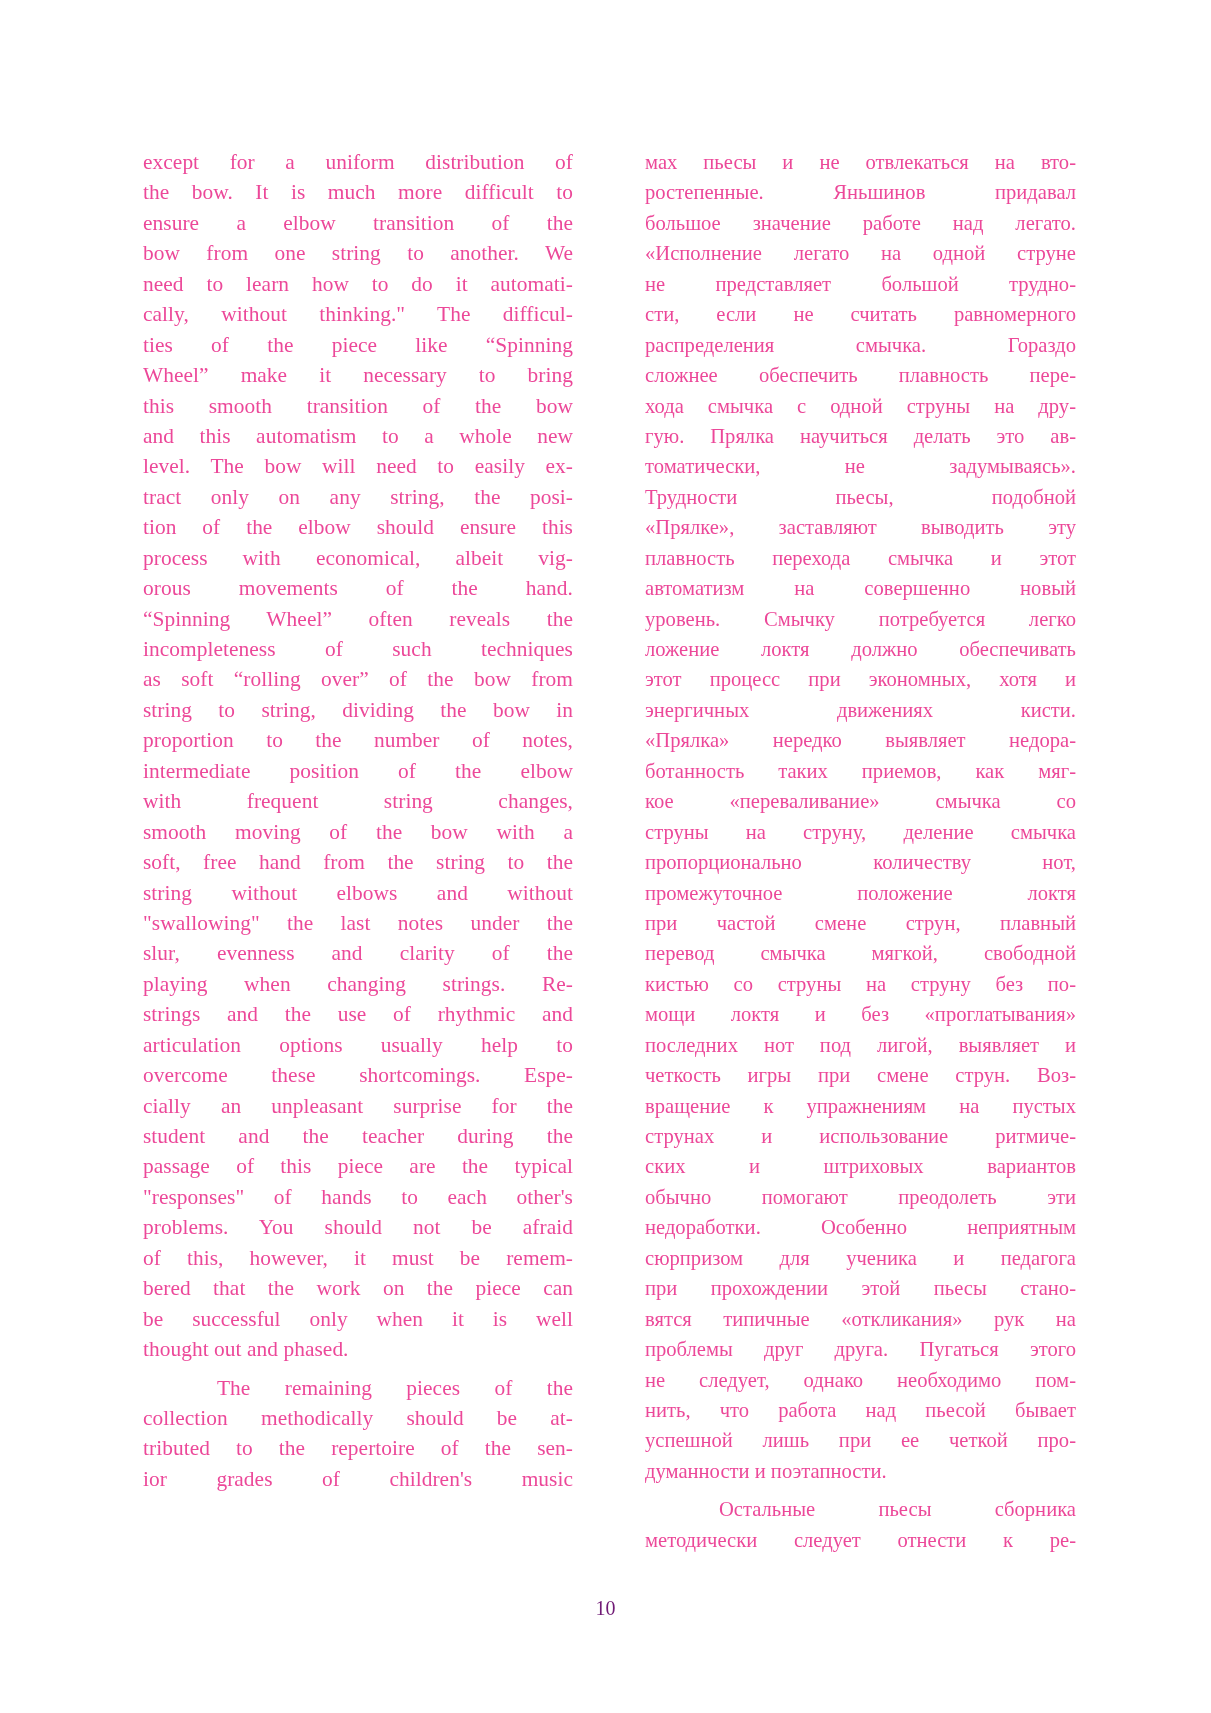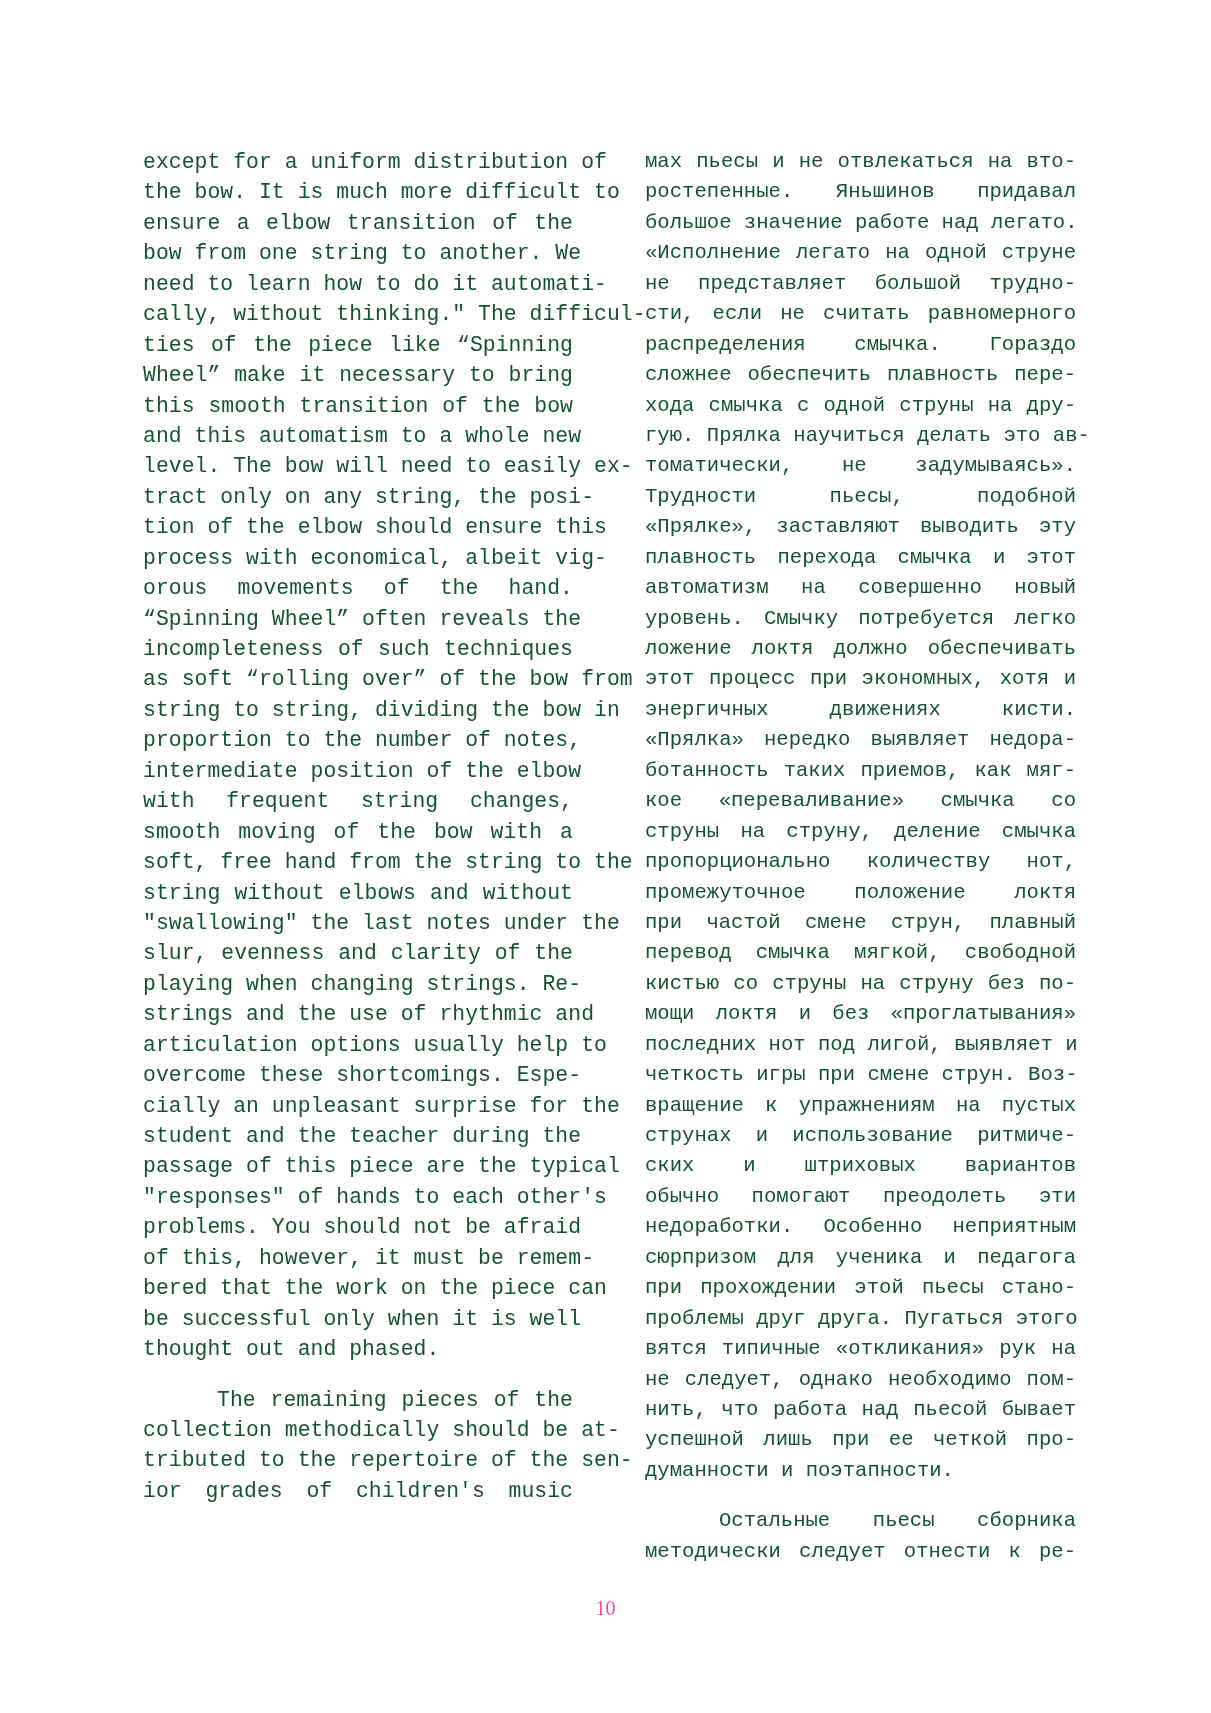--- a/index.html
+++ b/index.html
@@ -1,48 +1,48 @@
 <!DOCTYPE html>
 <html><head>
 <meta charset="utf-8">
 <style>
   html, body { margin: 0; padding: 0; background: #ffffff; }
   body { width: 1211px; height: 1713px; position: relative; overflow: hidden; }
   .page { position: absolute; left: 0; top: 0; width: 1211px; height: 1713px; background: #ffffff; }
   .column {
     position: absolute;
     top: 147px;
-    font-family: Liberation Mono, monospace;
+    font-family: Liberation Serif, serif;
     font-size: 21.2px;
-    color: #14532d;
+    color: #ec4899;
   }
   .col-left { left: 143px; width: 430px; }
   .col-right { left: 645px; width: 431px; }
   .para { margin: 0; }
-  .para + .para { margin-top: 20px; }
+  .para + .para { margin-top: 8px; }
   .line {
     height: 30.45px;
     line-height: 30.45px;
     white-space: nowrap;
     text-align: justify;
     text-align-last: justify;
     overflow: visible;
   }
   .line.last { text-align-last: left; }
   .line.indent { text-indent: 74px; }
   .col-left .line { font-size: 21.4px; letter-spacing: 0.05px; }
   .col-right .line { font-size: 20.6px; }
   .page-number {
     position: absolute;
     left: 0; width: 1211px;
     top: 1597px;
     text-align: center;
     font-family: "Liberation Serif", "DejaVu Serif", serif;
     font-size: 20px;
-    color: #ec4899;
+    color: #701a75;
   }
 </style>
 </head>
 <body>
 
 <div class="page">
   <div class="column col-left" id="col-left">
       <div class="para">
         <div class="line">except for a uniform distribution of</div>
         <div class="line">the bow. It is much more difficult to</div>
@@ -125,22 +125,22 @@
         <div class="line">мощи локтя и без «проглатывания»</div>
         <div class="line">последних нот под лигой, выявляет и</div>
         <div class="line">четкость игры при смене струн. Воз-</div>
         <div class="line">вращение к упражнениям на пустых</div>
         <div class="line">струнах и использование ритмиче-</div>
         <div class="line">ских и штриховых вариантов</div>
         <div class="line">обычно помогают преодолеть эти</div>
         <div class="line">недоработки. Особенно неприятным</div>
         <div class="line">сюрпризом для ученика и педагога</div>
         <div class="line">при прохождении этой пьесы стано-</div>
+        <div class="line">вятся типичные «откликания» рук на</div>
         <div class="line">проблемы друг друга. Пугаться этого</div>
-        <div class="line">вятся типичные «откликания» рук на</div>
         <div class="line">не следует, однако необходимо пом-</div>
         <div class="line">нить, что работа над пьесой бывает</div>
         <div class="line">успешной лишь при ее четкой про-</div>
         <div class="line last">думанности и поэтапности.</div>
       </div>
       <div class="para">
         <div class="line indent">Остальные пьесы сборника</div>
         <div class="line">методически следует отнести к ре-</div>
       </div>
     </div>

